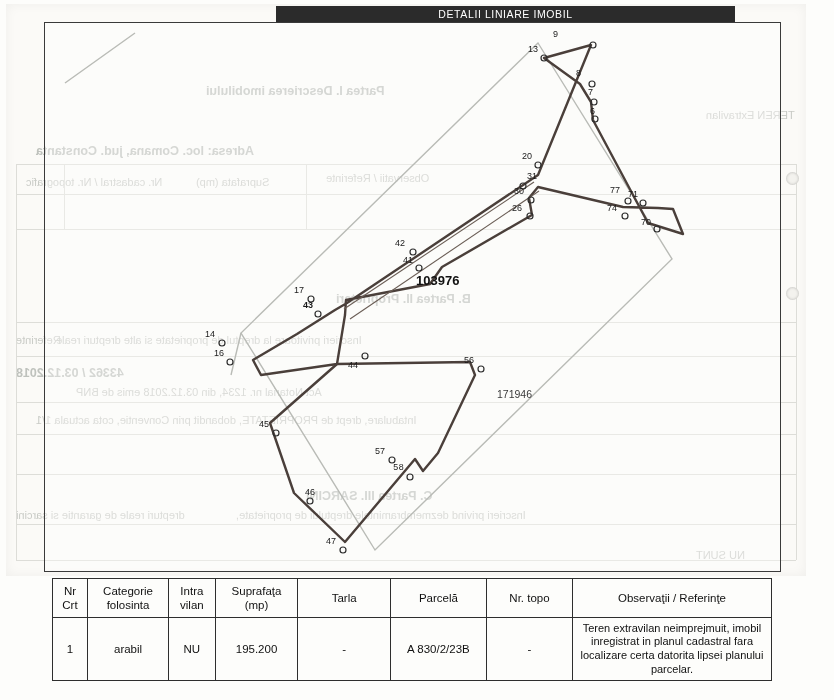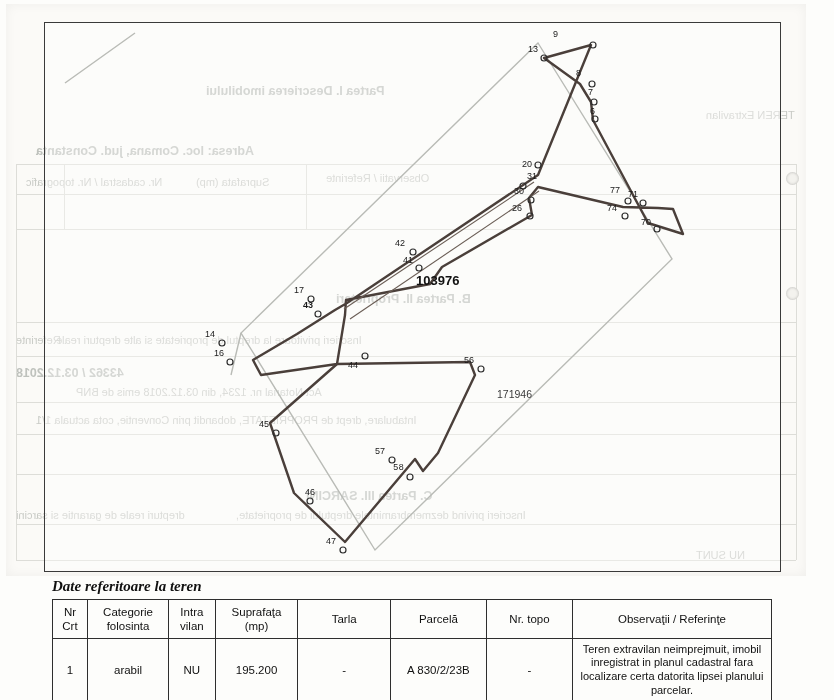--- a/index.html
+++ b/index.html
@@ -205,20 +205,21 @@
     <div class="ghost-line" style="left:10px; top:556px; width:780px;"></div>
     <div class="ghost-vline" style="left:10px; top:160px; height:396px;"></div>
     <div class="ghost-vline" style="left:58px; top:160px; height:65px;"></div>
     <div class="ghost-vline" style="left:300px; top:160px; height:65px;"></div>
     <div class="ghost-vline" style="left:790px; top:160px; height:396px;"></div>
   </div>
 
   <div class="punch" style="left:786px; top:172px;"></div>
   <div class="punch" style="left:786px; top:287px;"></div>
 
+  <div class="map-header">DETALII LINIARE IMOBIL</div>
 
   <div class="map-frame">
     <svg class="map-svg" width="735" height="548" viewBox="0 0 735 548">
 
       <g stroke="#b9bbb6" stroke-width="1.4" fill="none">
         <path d="M 20 60 L 90 10"></path>
         <path d="M 493 20 L 196 310 L 330 527 L 627 236 Z"></path>
         <path d="M 196 310 L 186 352"></path>
       </g>
 
@@ -296,21 +297,21 @@
         <circle cx="265" cy="478" r="3"></circle>
         <circle cx="298" cy="527" r="3"></circle>
       </g>
     </svg>
 
     <div class="pt-label" style="left:508px;  top:6px;">9</div>
     <div class="pt-label" style="left:483px;  top:21px;">13</div>
     <div class="pt-label" style="left:531px;  top:45px;">8</div>
     <div class="pt-label" style="left:543px;  top:64px;">7</div>
     <div class="pt-label" style="left:545px;  top:83px;">6</div>
-    <div class="pt-label" style="left:477px;  top:128px;margin-top:8px;">20</div>
+    <div class="pt-label" style="left:477px;  top:128px;">20</div>
     <div class="pt-label" style="left:482px;  top:148px;">31</div>
     <div class="pt-label" style="left:469px;  top:163px;">30</div>
     <div class="pt-label" style="left:467px;  top:180px;">26</div>
     <div class="pt-label" style="left:565px;  top:162px;">77</div>
     <div class="pt-label" style="left:583px;  top:166px;">71</div>
     <div class="pt-label" style="left:562px;  top:180px;">74</div>
     <div class="pt-label" style="left:596px;  top:194px;">70</div>
     <div class="pt-label" style="left:350px;  top:215px;">42</div>
     <div class="pt-label" style="left:358px;  top:232px;">41</div>
     <div class="pt-label" style="left:249px;  top:262px;">17</div>
@@ -323,21 +324,20 @@
     <div class="pt-label" style="left:330px;  top:423px;text-align:center;">57</div>
     <div class="pt-label" style="left:348px;  top:440px;font-family:Liberation Mono, monospace;">58</div>
     <div class="pt-label" style="left:260px;  top:464px;">46</div>
     <div class="pt-label" style="left:281px;  top:513px;">47</div>
 
     <div class="parcel-label" style="left:371px; top:250px;">103976</div>
     <div class="parcel-label small" style="left:452px; top:365px;">171946</div>
   </div>
 
   <div class="table-section">
-    <div class="table-title">Date referitoare la teren</div>
     <table class="land-table">
       <thead>
         <tr>
           <th class="col-nr">
             <div>Nr</div>
             <div>Crt</div>
           </th>
           <th class="col-cat">
             <div>Categorie</div>
             <div>folosinta</div>

